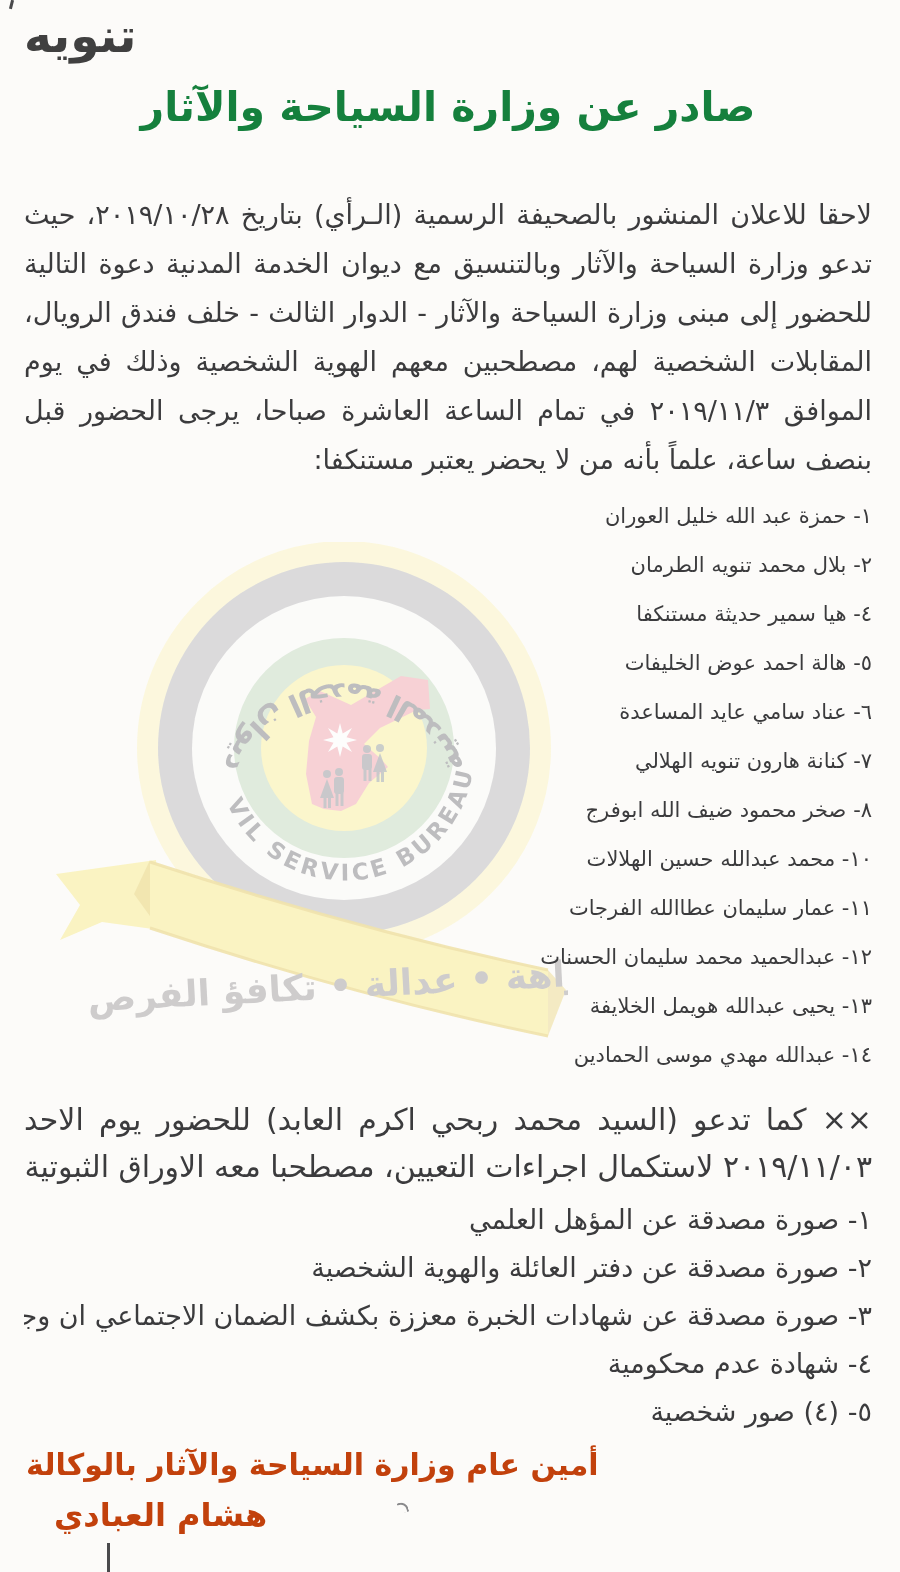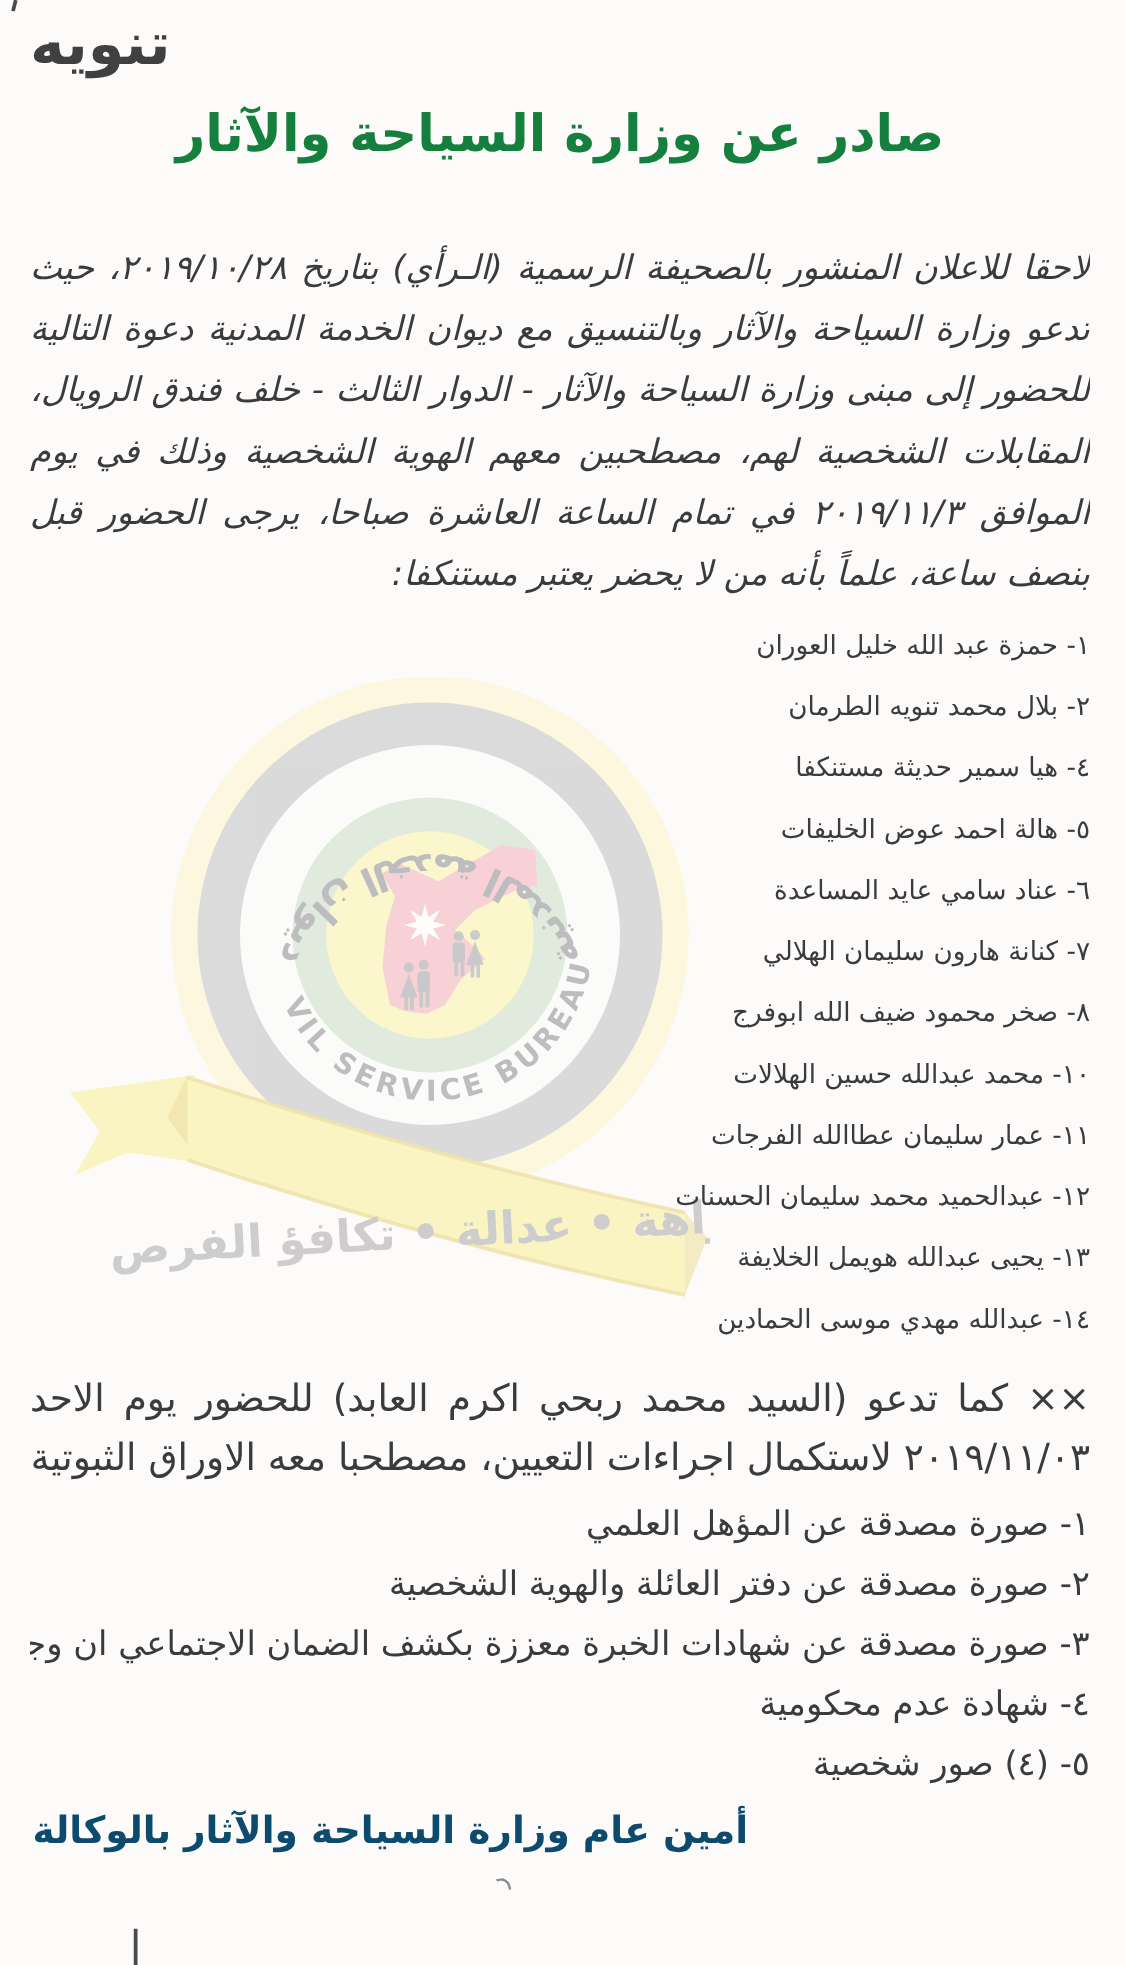--- a/index.html
+++ b/index.html
@@ -12,30 +12,30 @@
   .content{position:absolute;inset:0;z-index:2;padding:0 28px 0 24px;}
   .title{
     text-align:left;font-size:47px;font-weight:bold;color:#404040;
     margin:6px 0 0;line-height:60px;height:62px;
   }
   .subtitle{
     text-align:center;font-size:41px;font-weight:bold;color:#15803d;
     margin:8px 0 0;line-height:62px;height:64px;
   }
   .intro{margin-top:50px;font-size:27px;}
-  .intro div.row{line-height:49px;height:49px;overflow:hidden;text-align:right;white-space:nowrap;font-style:italic;}
+  .intro div.row{line-height:49px;height:49px;overflow:hidden;text-align:right;white-space:nowrap;}
   .intro div.row:nth-of-type(-n+5){text-align:justify;text-align-last:justify;white-space:normal;}
   .names{margin-top:8px;font-size:21px;}
   .names div.row{line-height:49px;height:49px;text-align:right;white-space:nowrap;overflow:hidden;}
   .invite{margin-top:16px;font-size:30px;}
   .invite div.row{line-height:47px;height:47px;white-space:nowrap;overflow:hidden;}
   .invite div.row:nth-of-type(1){text-align:justify;text-align-last:justify;white-space:normal;}
   .docs{margin-top:6px;font-size:27px;}
   .docs div.row{line-height:48px;height:48px;text-align:right;white-space:nowrap;overflow:hidden;}
-  .signature{margin-top:4px;text-align:left;font-weight:bold;color:#0c4a6e;}
+  .signature{margin-top:4px;text-align:left;font-weight:bold;color:#c2410c;}
   .signature .sig-line1{font-size:30px;line-height:50px;padding-left:2px;}
   .signature .sig-line2{font-size:32px;line-height:50px;padding-left:30px;}
   .num{display:inline-block;}
   .watermark{position:absolute;left:38px;top:542px;width:530px;height:510px;z-index:1;}
   .artifact{position:absolute;background:#4a4a4c;z-index:3;}
   .artifact.a-top{left:10px;top:0;width:3px;height:9px;transform:rotate(14deg);}
   .artifact.a-bottom{left:107px;top:1543px;width:3px;height:29px;}
   .artifact.a-squiggle{
     left:398px;top:1502px;width:8px;height:9px;background:transparent;
     border-top:2px solid #8a8a8c;border-right:2px solid #8a8a8c;
@@ -153,21 +153,21 @@
         <span>هالة احمد عوض الخليفات</span>
       </div>
 
       <div class="row">
         <span class="num">٦-</span>
         <span>عناد سامي عايد المساعدة</span>
       </div>
 
       <div class="row">
         <span class="num">٧-</span>
-        <span>كنانة هارون سليمان الهلالي</span>
+        <span>كنانة هارون تنويه الهلالي</span>
       </div>
 
       <div class="row">
         <span class="num">٨-</span>
         <span>صخر محمود ضيف الله ابوفرج</span>
       </div>
 
       <div class="row">
         <span class="num">١٠-</span>
         <span>محمد عبدالله حسين الهلالات</span>
@@ -223,14 +223,15 @@
       </div>
 
       <div class="row">
         <span class="num">٥-</span>
         <span>(٤) صور شخصية</span>
       </div>
     </div>
 
   <div class="signature">
     <div class="sig-line1">أمين عام وزارة السياحة والآثار بالوكالة</div>
+    <div class="sig-line2">هشام العبادي</div>
   </div>
 </div>
 
 </body></html>

